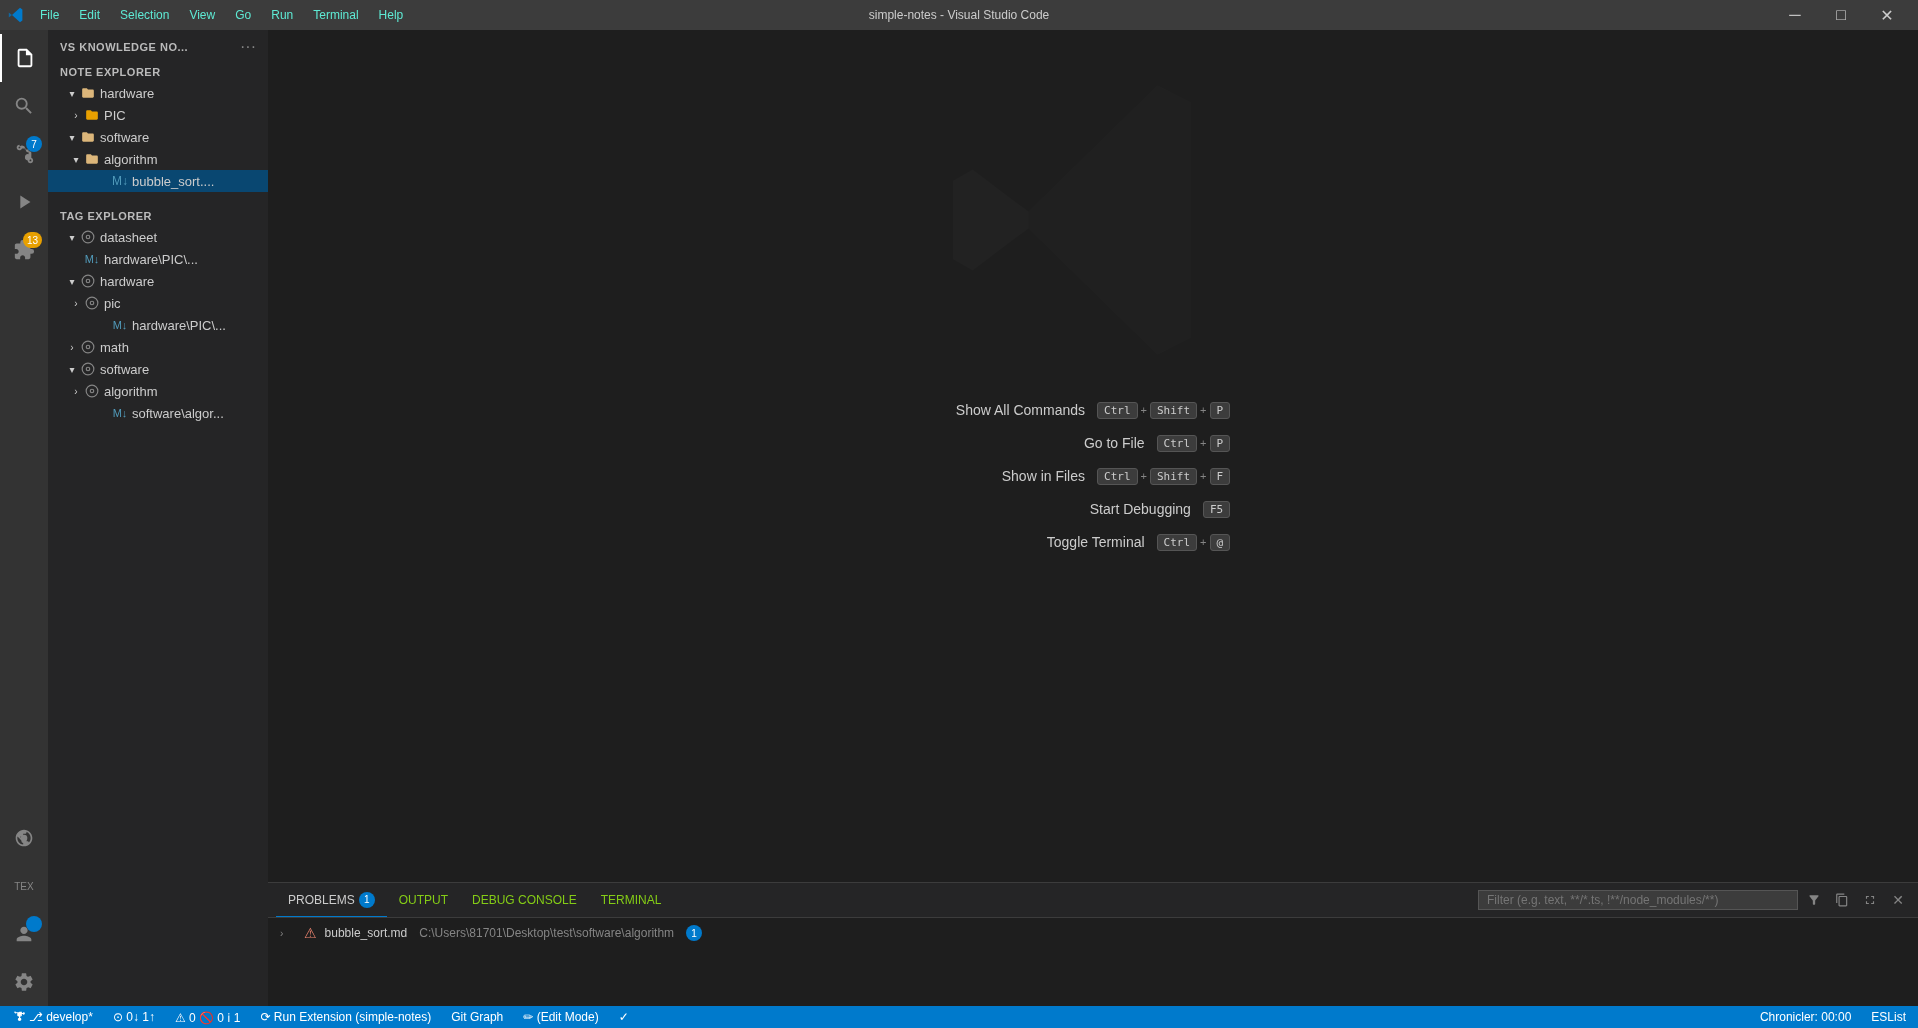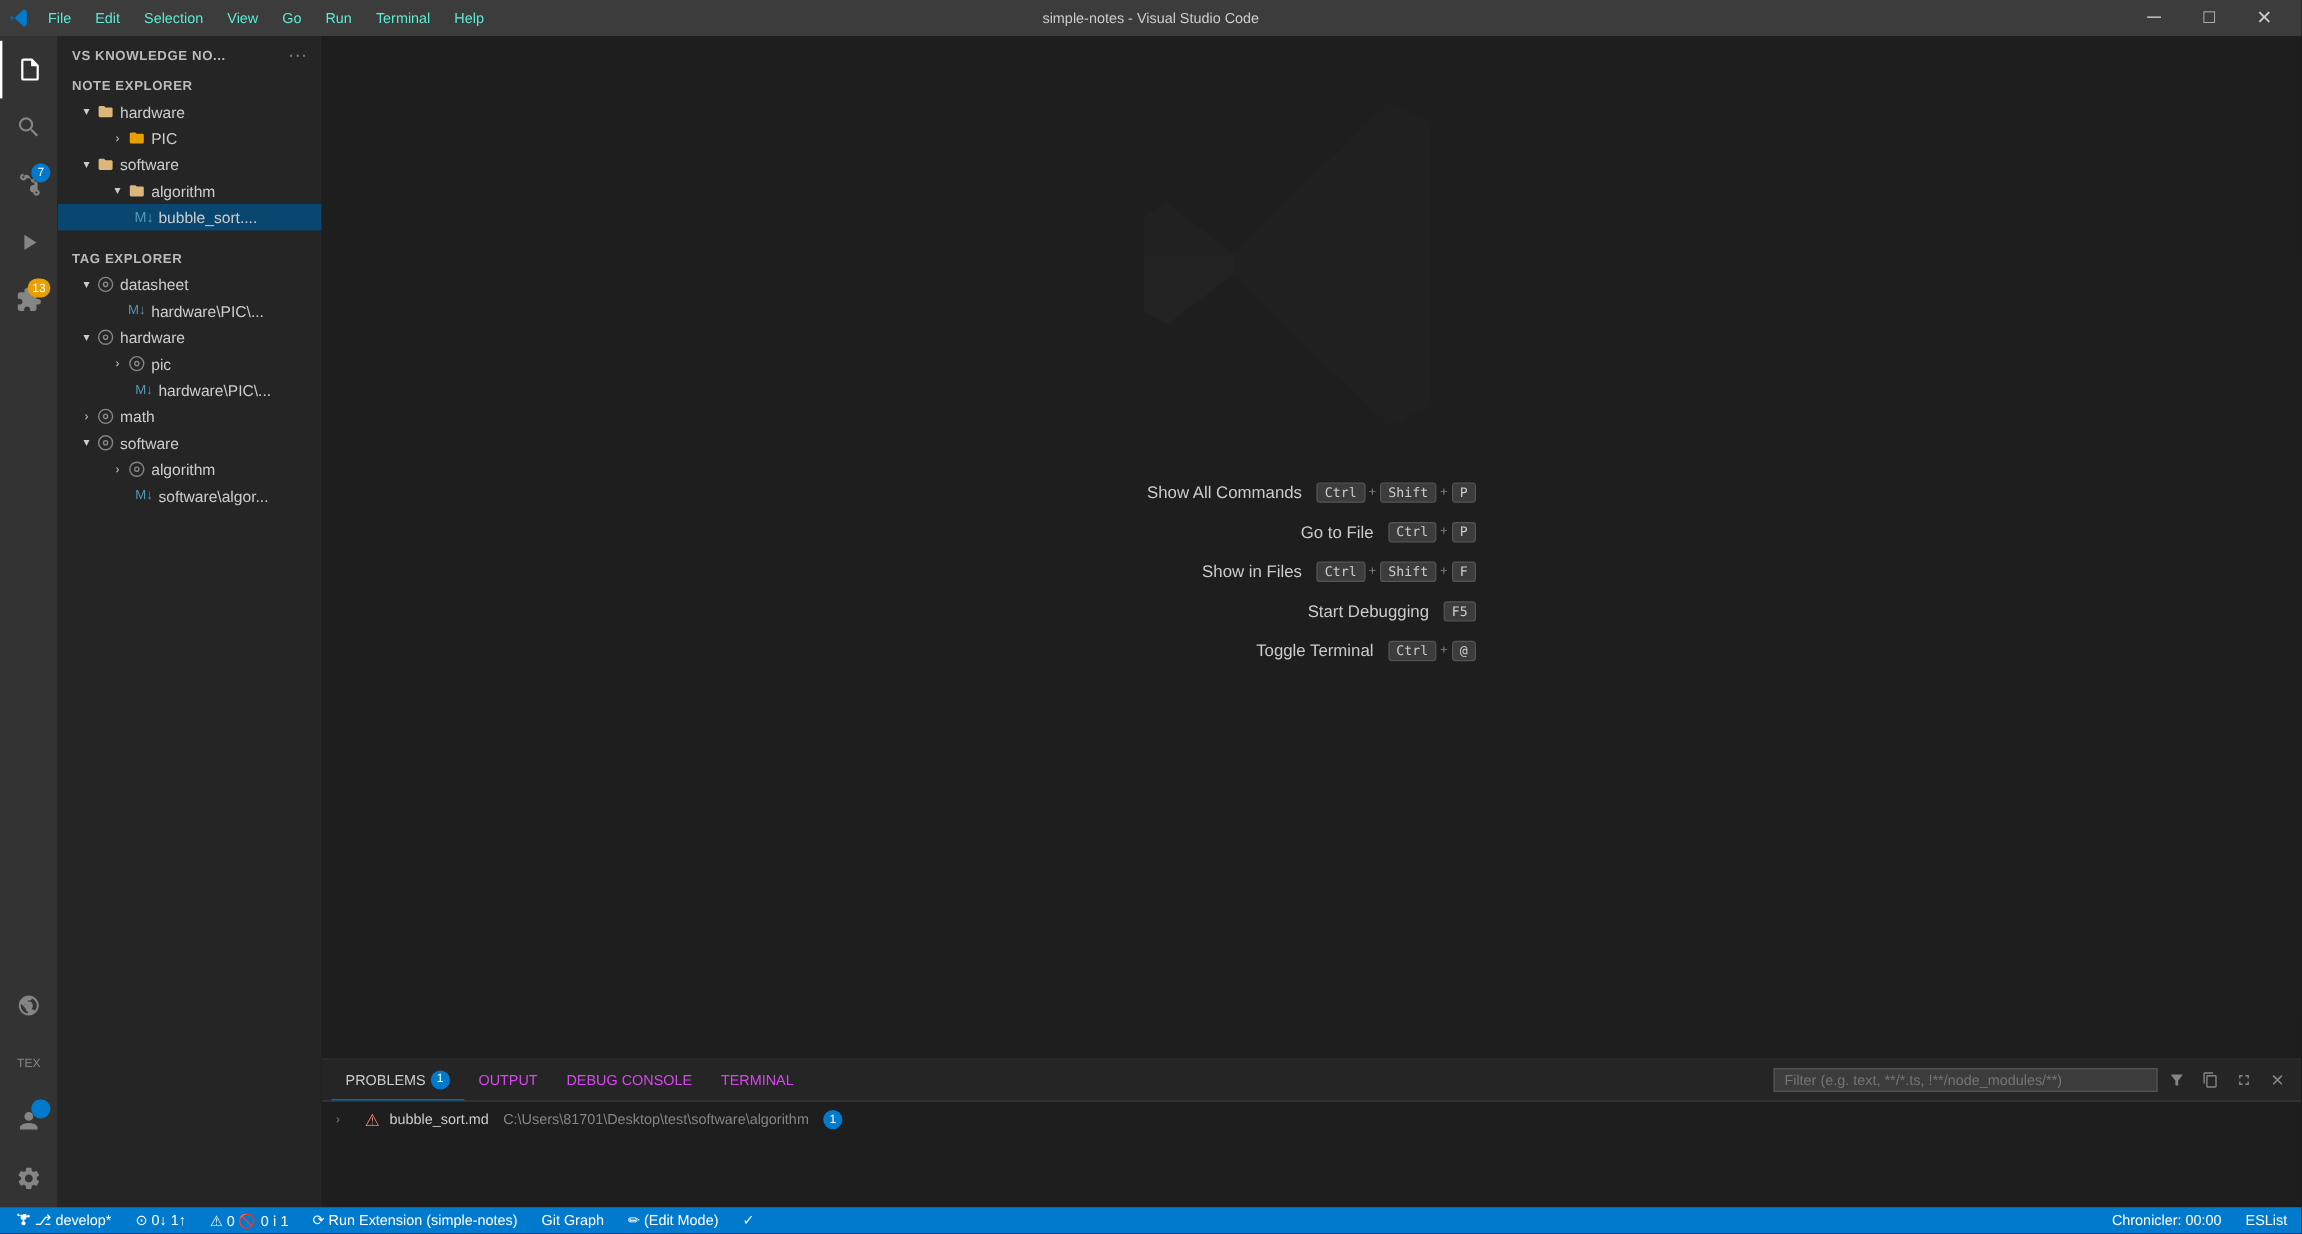--- a/index.html
+++ b/index.html
@@ -151,21 +151,21 @@
       align-items: center;
       height: 22px;
       cursor: pointer;
       padding-right: 4px;
       color: #cccccc;
       font-size: 13px;
     }
     .tree-item.selected { background: #094771; }
 
     .tree-indent-1 { padding-left: 16px; }
-    .tree-indent-2 { padding-left: 32px; margin-left: 10px; }
+    .tree-indent-2 { padding-left: 20px; }
     .tree-indent-3 { padding-left: 48px; }
 
     .chevron {
       width: 16px;
       height: 16px;
       display: flex;
       align-items: center;
       justify-content: center;
       font-size: 10px;
       flex-shrink: 0;
@@ -304,21 +304,21 @@
       height: 100%;
     }
 
     .panel-tab {
       padding: 0 12px;
       height: 100%;
       display: flex;
       align-items: center;
       font-size: 12px;
       cursor: pointer;
-      color: #d946ef;
+      color: #84cc16;
       border-bottom: 1px solid transparent;
     }
     .panel-tab.active {
       color: #cccccc;
       border-bottom: 1px solid #007acc;
     }
     .panel-tab-badge {
       background: #007acc;
       color: white;
       border-radius: 10px;

